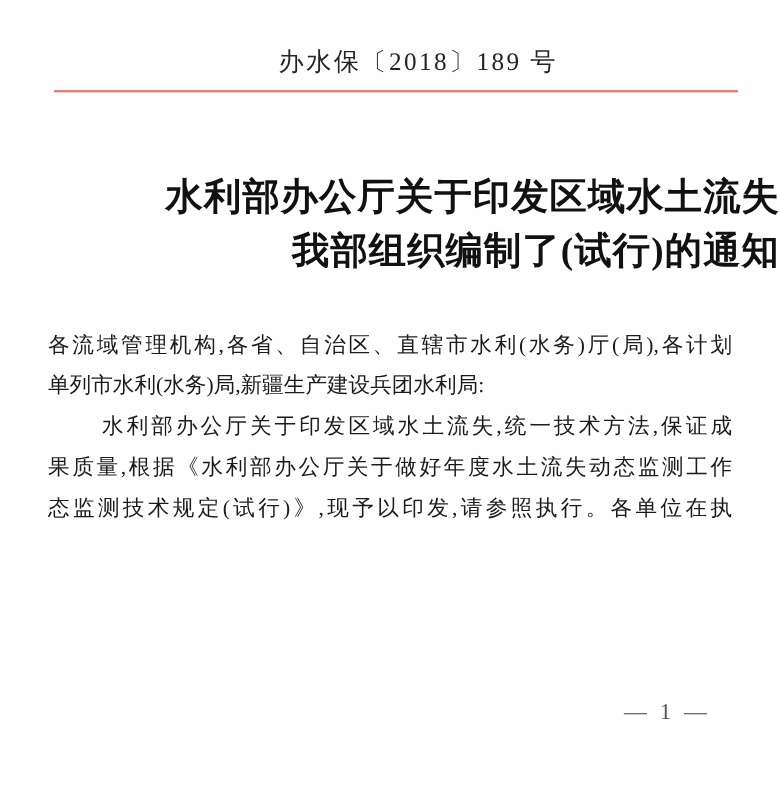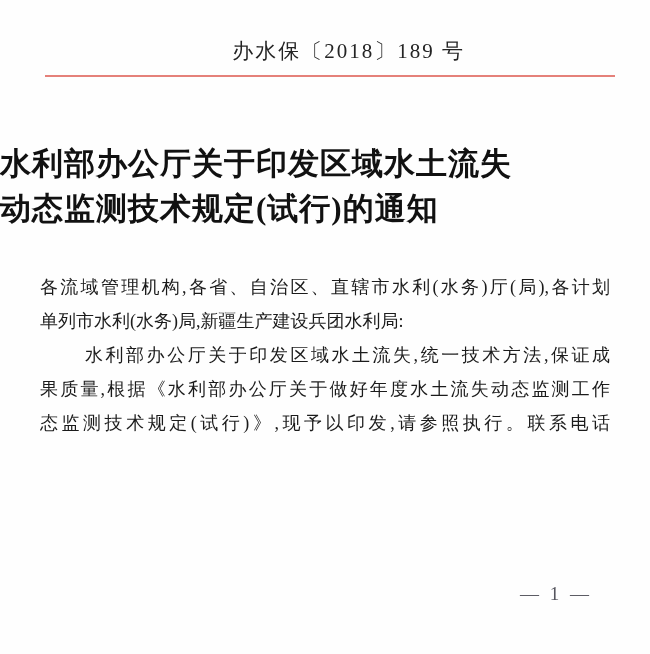--- a/index.html
+++ b/index.html
@@ -27,21 +27,21 @@
   }
   .red-line {
     position: absolute;
     top: 75px; left: 45px; right: 35px;
     height: 2px;
     background: #e5817a;
   }
   .doc-title {
     position: absolute;
     top: 141px; left: 0; right: 0;
-    text-align: left;
+    text-align: right;
     font-weight: 700;
     font-size: 31px;
     line-height: 45px;
     letter-spacing: 1px;
     color: #111111;
   }
   .doc-body {
     position: absolute;
     top: 270px; left: 40px;
     width: 570px;
@@ -74,26 +74,26 @@
 <body>
 
 <div class="page">
 
   <div class="doc-number">办水保〔2018〕189 号</div>
 
   <div class="red-line"></div>
 
   <div class="doc-title">
     <div class="title-line">水利部办公厅关于印发区域水土流失</div>
-    <div class="title-line">动态监测技术规定(试行)的通知</div>
+    <div class="title-line">我部组织编制了(试行)的通知</div>
   </div>
 
   <div class="doc-body">
     <div class="line j">各流域管理机构,各省、自治区、直辖市水利(水务)厅(局),各计划</div>
     <div class="line">单列市水利(水务)局,新疆生产建设兵团水利局:</div>
     <div class="line j indent">水利部办公厅关于印发区域水土流失,统一技术方法,保证成</div>
     <div class="line j">果质量,根据《水利部办公厅关于做好年度水土流失动态监测工作</div>
-    <div class="line j">态监测技术规定(试行)》,现予以印发,请参照执行。联系电话</div>
+    <div class="line j">态监测技术规定(试行)》,现予以印发,请参照执行。各单位在执</div>
   </div>
 
   <div class="page-number">— 1 —</div>
 
 </div>
 
 </body></html>

